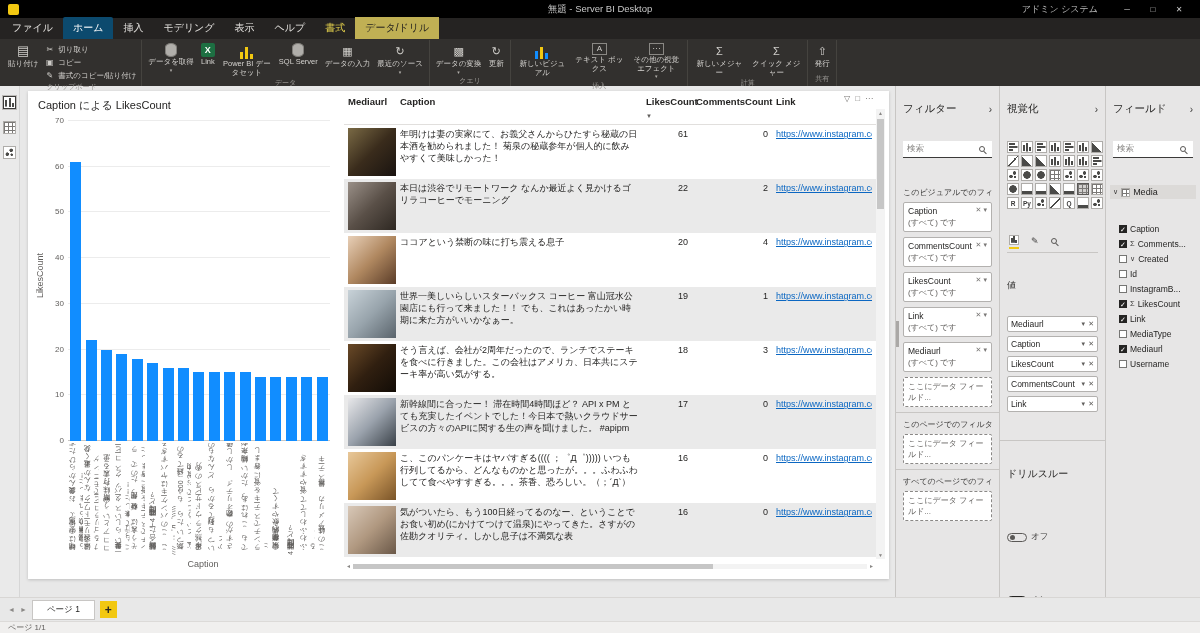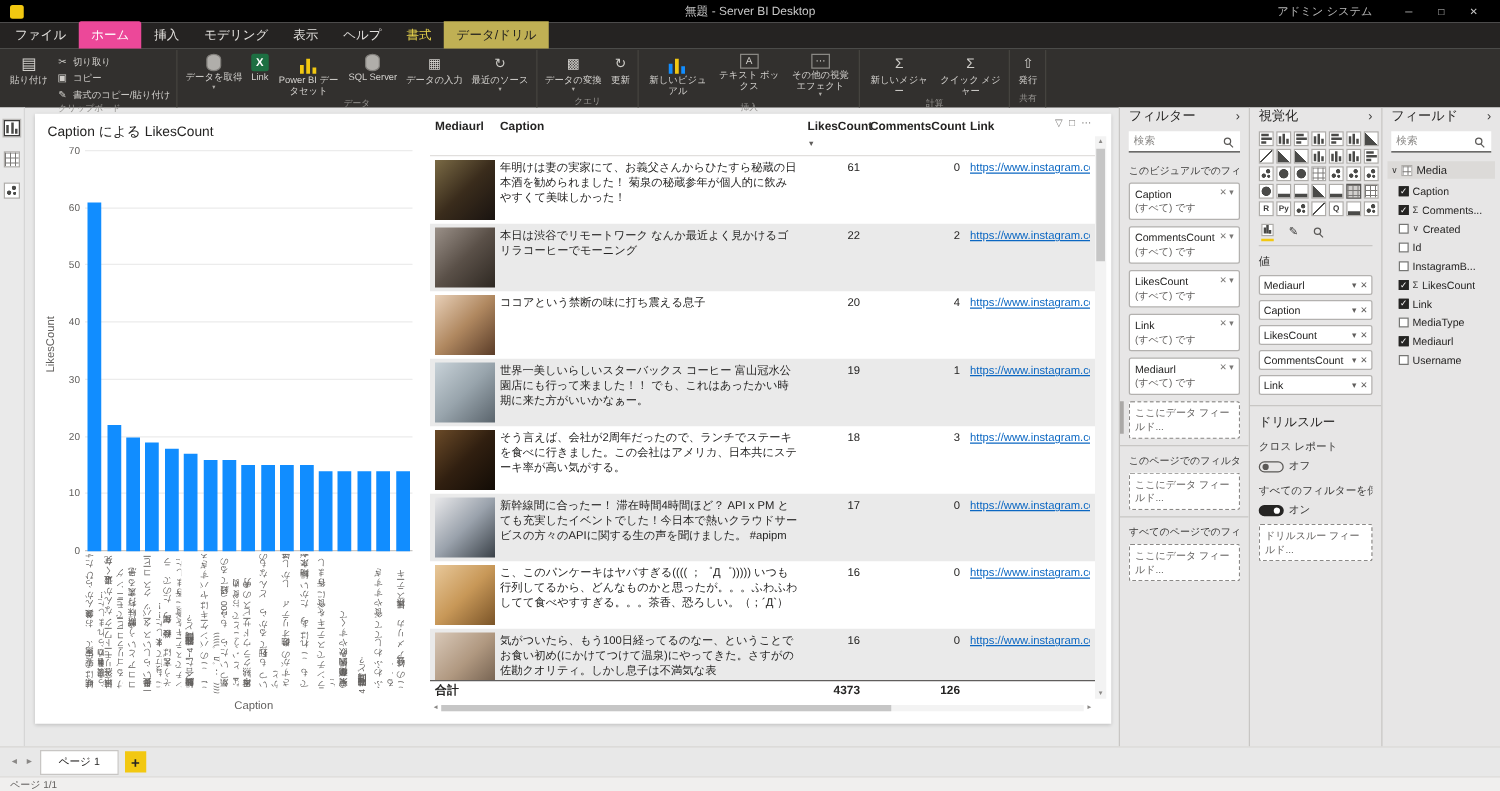--- a/index.html
+++ b/index.html
@@ -12,21 +12,21 @@
   .tb-side{width:230px;display:flex;align-items:center;gap:8px;padding:0 8px;}
   .tb-side.right{justify-content:flex-end;gap:0;}
   .tb-logo{width:11px;height:11px;border-radius:2px;background:#f2c811;flex:0 0 auto;}
   .tb-title{flex:1;text-align:center;color:#c8c8c8;font-size:9.5px;}
   .tb-user{color:#b8b8b8;font-size:9px;margin-right:16px;}
   .tb-btn{width:26px;height:18px;color:#c8c8c8;font-size:8px;display:flex;align-items:center;justify-content:center;}
 
   
   .ribbon-tabs{height:21px;background:#252322;display:flex;align-items:flex-end;padding-left:2px;flex:0 0 auto;}
   .rtab{padding:4px 10px;font-size:10px;color:#e4e2df;}
-  .rtab.active{background:#ec4899;border-radius:2px 2px 0 0;color:#fff;}
+  .rtab.active{background:#0c4a6e;border-radius:2px 2px 0 0;color:#fff;}
   .rtab.ctx-format{color:#e8d44d;}
   .rtab.ctx-data{background:#c0b054;color:#1f1e1d;}
   .ribbon{height:47px;background:#32302e;display:flex;padding:1px 2px 0;flex:0 0 auto;}
   .rgroup{display:flex;flex-direction:column;border-right:1px solid #45433f;padding:1px 3px 0;}
   .rgroup-items{flex:1;display:flex;align-items:flex-start;gap:1px;}
   .rgroup-name{font-size:7px;color:#979592;text-align:center;padding:1px 0 2px;}
   .rbtn-big{display:flex;flex-direction:column;align-items:center;padding:2px 3px 0;font-size:7.5px;color:#d4d2cf;text-align:center;line-height:1.15;max-width:56px;}
   .rlab{margin-top:1px;}
   .dd{font-size:5px;color:#b0aeaa;margin-top:1px;}
   .small-col{display:flex;flex-direction:column;justify-content:center;gap:2px;padding-top:3px;}
@@ -87,21 +87,21 @@
   .vscroll{position:absolute;right:1px;top:16px;bottom:12px;width:9px;background:#f3f3f3;display:flex;flex-direction:column;align-items:center;}
   .vs-ar{font-size:5px;color:#8a8886;height:8px;line-height:8px;}
   .vs-ar.vs-bottom{margin-top:auto;}
   .vs-thumb{width:7px;background:#c6c6c6;height:90px;margin-top:2px;}
   .hscroll{height:10px;display:flex;align-items:center;gap:2px;padding:0 2px;margin-right:10px;flex:0 0 auto;}
   .hs-ar{font-size:5px;color:#8a8886;}
   .hs-track{flex:1;height:5px;background:#f3f3f3;}
   .hs-thumb{width:70%;height:5px;background:#c6c6c6;}
 
   
-  .panel{background:#e7e6e6;border-left:1px solid #c8c6c4;padding:0 7px;display:flex;flex-direction:column;overflow:hidden;position:relative;flex:0 0 auto;}
+  .panel{background:#e7e6e6;border-left:1px solid #c8c6c4;padding:16px 7px;display:flex;flex-direction:column;overflow:hidden;position:relative;flex:0 0 auto;gap:20px;}
   .panel-filters{width:104px;}
   .panel-viz{width:106px;}
   .panel-fields{width:95px;}
   .pane-handle{position:absolute;left:0;top:46%;width:3px;height:26px;background:#aaa8a6;}
   .panel-head{display:flex;justify-content:space-between;align-items:center;margin-bottom:5px;}
   .ptitle{font-size:10.5px;color:#252423;}
   .collapse{color:#3b3a39;font-size:10px;}
   .search{background:#fff;border-bottom:1px solid #3b3a39;height:17px;display:flex;align-items:center;justify-content:space-between;padding:0 4px;margin-bottom:7px;flex:0 0 auto;}
   .search .ph{font-size:8.5px;color:#8a8886;}
   .ic-search{width:6px;height:6px;border:1px solid #5a5856;border-radius:50%;position:relative;flex:0 0 auto;margin-right:3px;}
@@ -543,26 +543,20 @@
                   <div class="thumb" style="background: linear-gradient(135deg, rgb(216, 200, 184), rgb(176, 152, 128), rgb(106, 88, 72));"></div>
                 </div>
                 <div class="tcell cap">気がついたら、もう100日経ってるのなー、ということでお食い初め(にかけてつけて温泉)にやってきた。さすがの佐勘クオリティ。しかし息子は不満気な表</div>
                 <div class="tcell num">16</div>
                 <div class="tcell num">0</div>
                 <div class="tcell">
                   <span class="link">https://www.instagram.com/p/</span>
                 </div>
               </div>
             </div>
-          <div class="trow total">
-            <div class="tcell tot-label">合計</div>
-            <div class="tcell num">4373</div>
-            <div class="tcell num">126</div>
-            <div class="tcell"></div>
-          </div>
           <div class="hscroll">
             <span class="hs-ar">◄</span>
             <div class="hs-track">
                 <div class="hs-thumb"></div>
               </div>
             <span class="hs-ar">►</span>
           </div>
           <div class="vscroll">
             <span class="vs-ar">▲</span>
             <div class="vs-thumb"></div>

